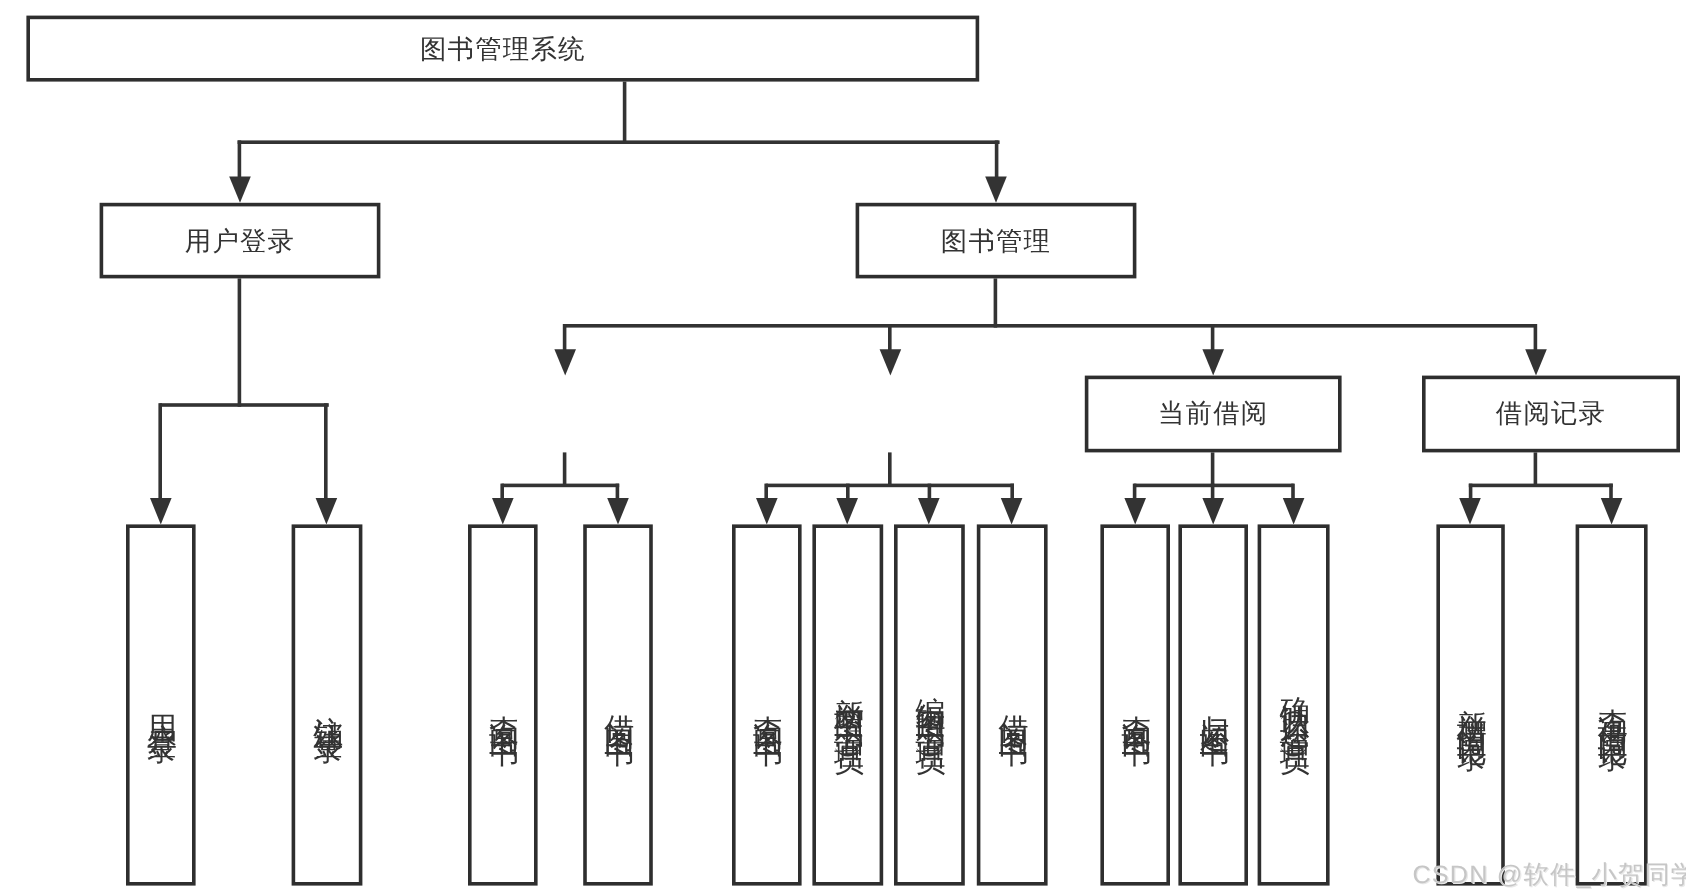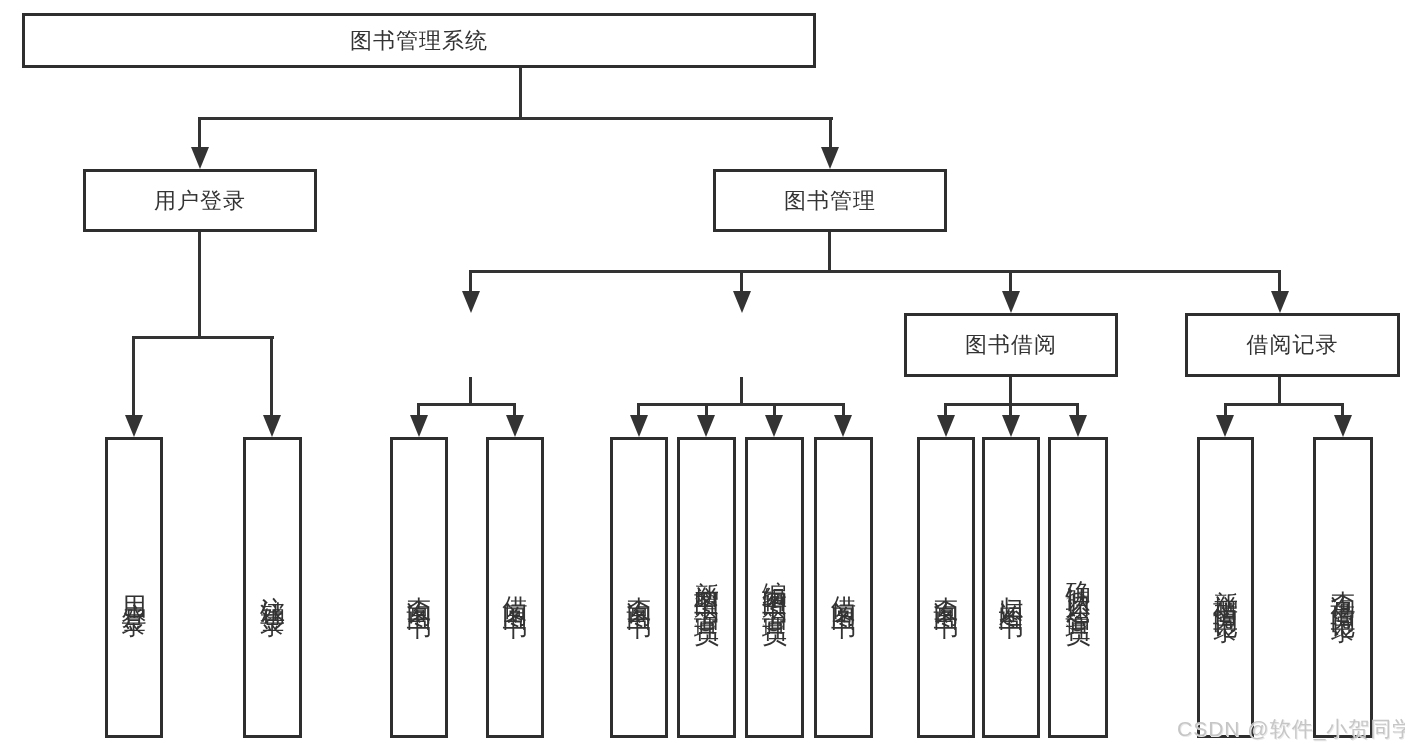--- a/index.html
+++ b/index.html
@@ -92,21 +92,21 @@
   <div class="vl" style="left:469px;top:270px;height:22px;"></div>
   <div class="arr" style="left:462px;top:291px;"></div>
   <div class="vl" style="left:740px;top:270px;height:22px;"></div>
   <div class="arr" style="left:733px;top:291px;"></div>
   <div class="vl" style="left:1009px;top:270px;height:22px;"></div>
   <div class="arr" style="left:1002px;top:291px;"></div>
   <div class="vl" style="left:1278px;top:270px;height:22px;"></div>
   <div class="arr" style="left:1271px;top:291px;"></div>
 
   <div class="bx" style="left:904px;top:313px;width:214px;height:64px;">
-    <span>图书借阅</span>
+    <span>当前借阅</span>
   </div>
   <div class="bx" style="left:1172px;top:313px;width:215px;height:64px;margin-left:13px;">
     <span>借阅记录</span>
   </div>
 
   <div class="vl" style="left:469px;top:377px;height:28px;"></div>
   <div class="hl" style="left:418px;top:403px;width:98px;"></div>
   <div class="vl" style="left:417px;top:403px;height:14px;"></div>
   <div class="arr" style="left:410px;top:415px;"></div>
   <div class="vl" style="left:513px;top:403px;height:14px;"></div>

